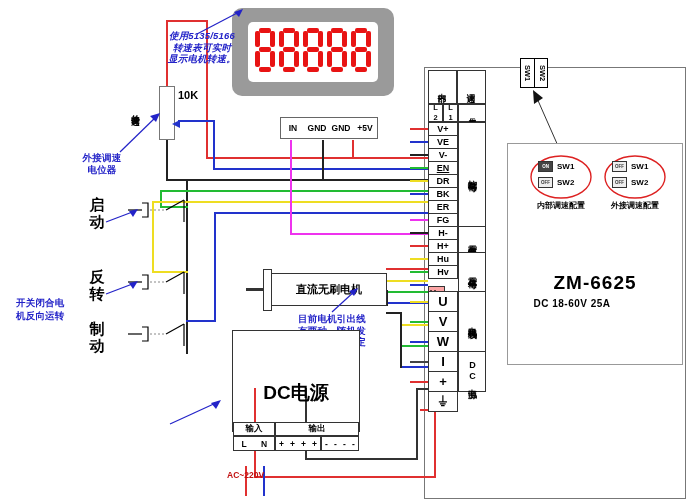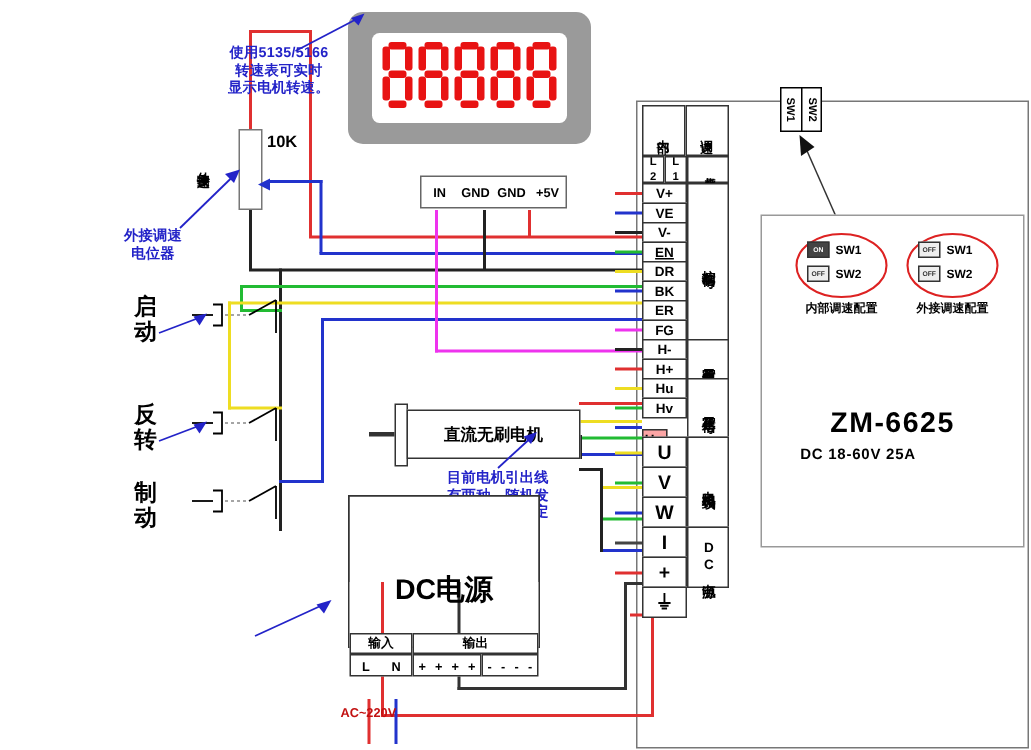--- a/index.html
+++ b/index.html
@@ -130,21 +130,21 @@
             <div class="seg" style="left: 4px; top: 19px; width: 12px; height: 5px; background: rgb(232, 19, 19); border-radius: 2px;"></div>
             <div class="seg" style="left: 0px; top: 23px; width: 5px; height: 16px; background: rgb(232, 19, 19); border-radius: 2px;"></div>
             <div class="seg" style="left: 15px; top: 23px; width: 5px; height: 16px; background: rgb(232, 19, 19); border-radius: 2px;"></div>
             <div class="seg" style="left: 4px; top: 39px; width: 12px; height: 5px; background: rgb(232, 19, 19); border-radius: 2px;"></div>
           </div>
       </div>
 
     </div>
   </div>
 
-  <div class="abs blue-note" style="left:140px;top:30px;width:92px;">使用5135/5166
+  <div class="abs blue-note" style="left:156px;top:30px;width:92px;font-style:italic;">使用5135/5166
 转速表可实时
 显示电机转速。</div>
   <div class="abs arrow" style="left:195px;top:8px;">
     <svg width="50" height="28">
         <line x1="2" y1="26" x2="46" y2="3" stroke="#2323c8" stroke-width="1.2"></line>
         <polygon points="48,1 39,4 44,9" fill="#2323c8"></polygon>
       </svg>
   </div>
 
   <div class="abs brd" style="left:280px;top:117px;width:98px;height:22px;background:#fff;border:1px solid #666;">
@@ -199,20 +199,22 @@
       <line x1="38" y1="12" x2="56" y2="2" stroke="#000" stroke-width="1.2"></line>
       <line x1="56" y1="2" x2="56" y2="24" stroke="#000" stroke-width="1.2"></line>
     </svg>
   </div>
   <div class="abs arrow" style="left:105px;top:280px;">
     <svg width="34" height="16">
         <line x1="1" y1="14" x2="30" y2="3" stroke="#2323c8" stroke-width="1.2"></line>
         <polygon points="33,1 24,3 28,9" fill="#2323c8"></polygon>
       </svg>
   </div>
+  <div class="abs blue-note" style="left:16px;top:296px;width:72px;text-align:left;line-height:13px;">开关闭合电
+机反向运转</div>
 
   <div class="abs bigtxt" style="left:88px;top:320px;width:18px;font-size:15px;line-height:17px;text-align:center;">制动</div>
   <div class="abs" style="left:128px;top:322px;">
     <svg width="58" height="24">
       <line x1="0" y1="12" x2="14" y2="12" stroke="#000" stroke-width="1.2"></line>
       <path d="M14 5 L20 5 L20 19 L14 19" fill="none" stroke="#000" stroke-width="1.2"></path>
       <line x1="22" y1="12" x2="36" y2="12" stroke="#888" stroke-width="1" stroke-dasharray="2,2"></line>
       <line x1="38" y1="12" x2="56" y2="2" stroke="#000" stroke-width="1.2"></line>
       <line x1="56" y1="2" x2="56" y2="24" stroke="#000" stroke-width="1.2"></line>
     </svg>

